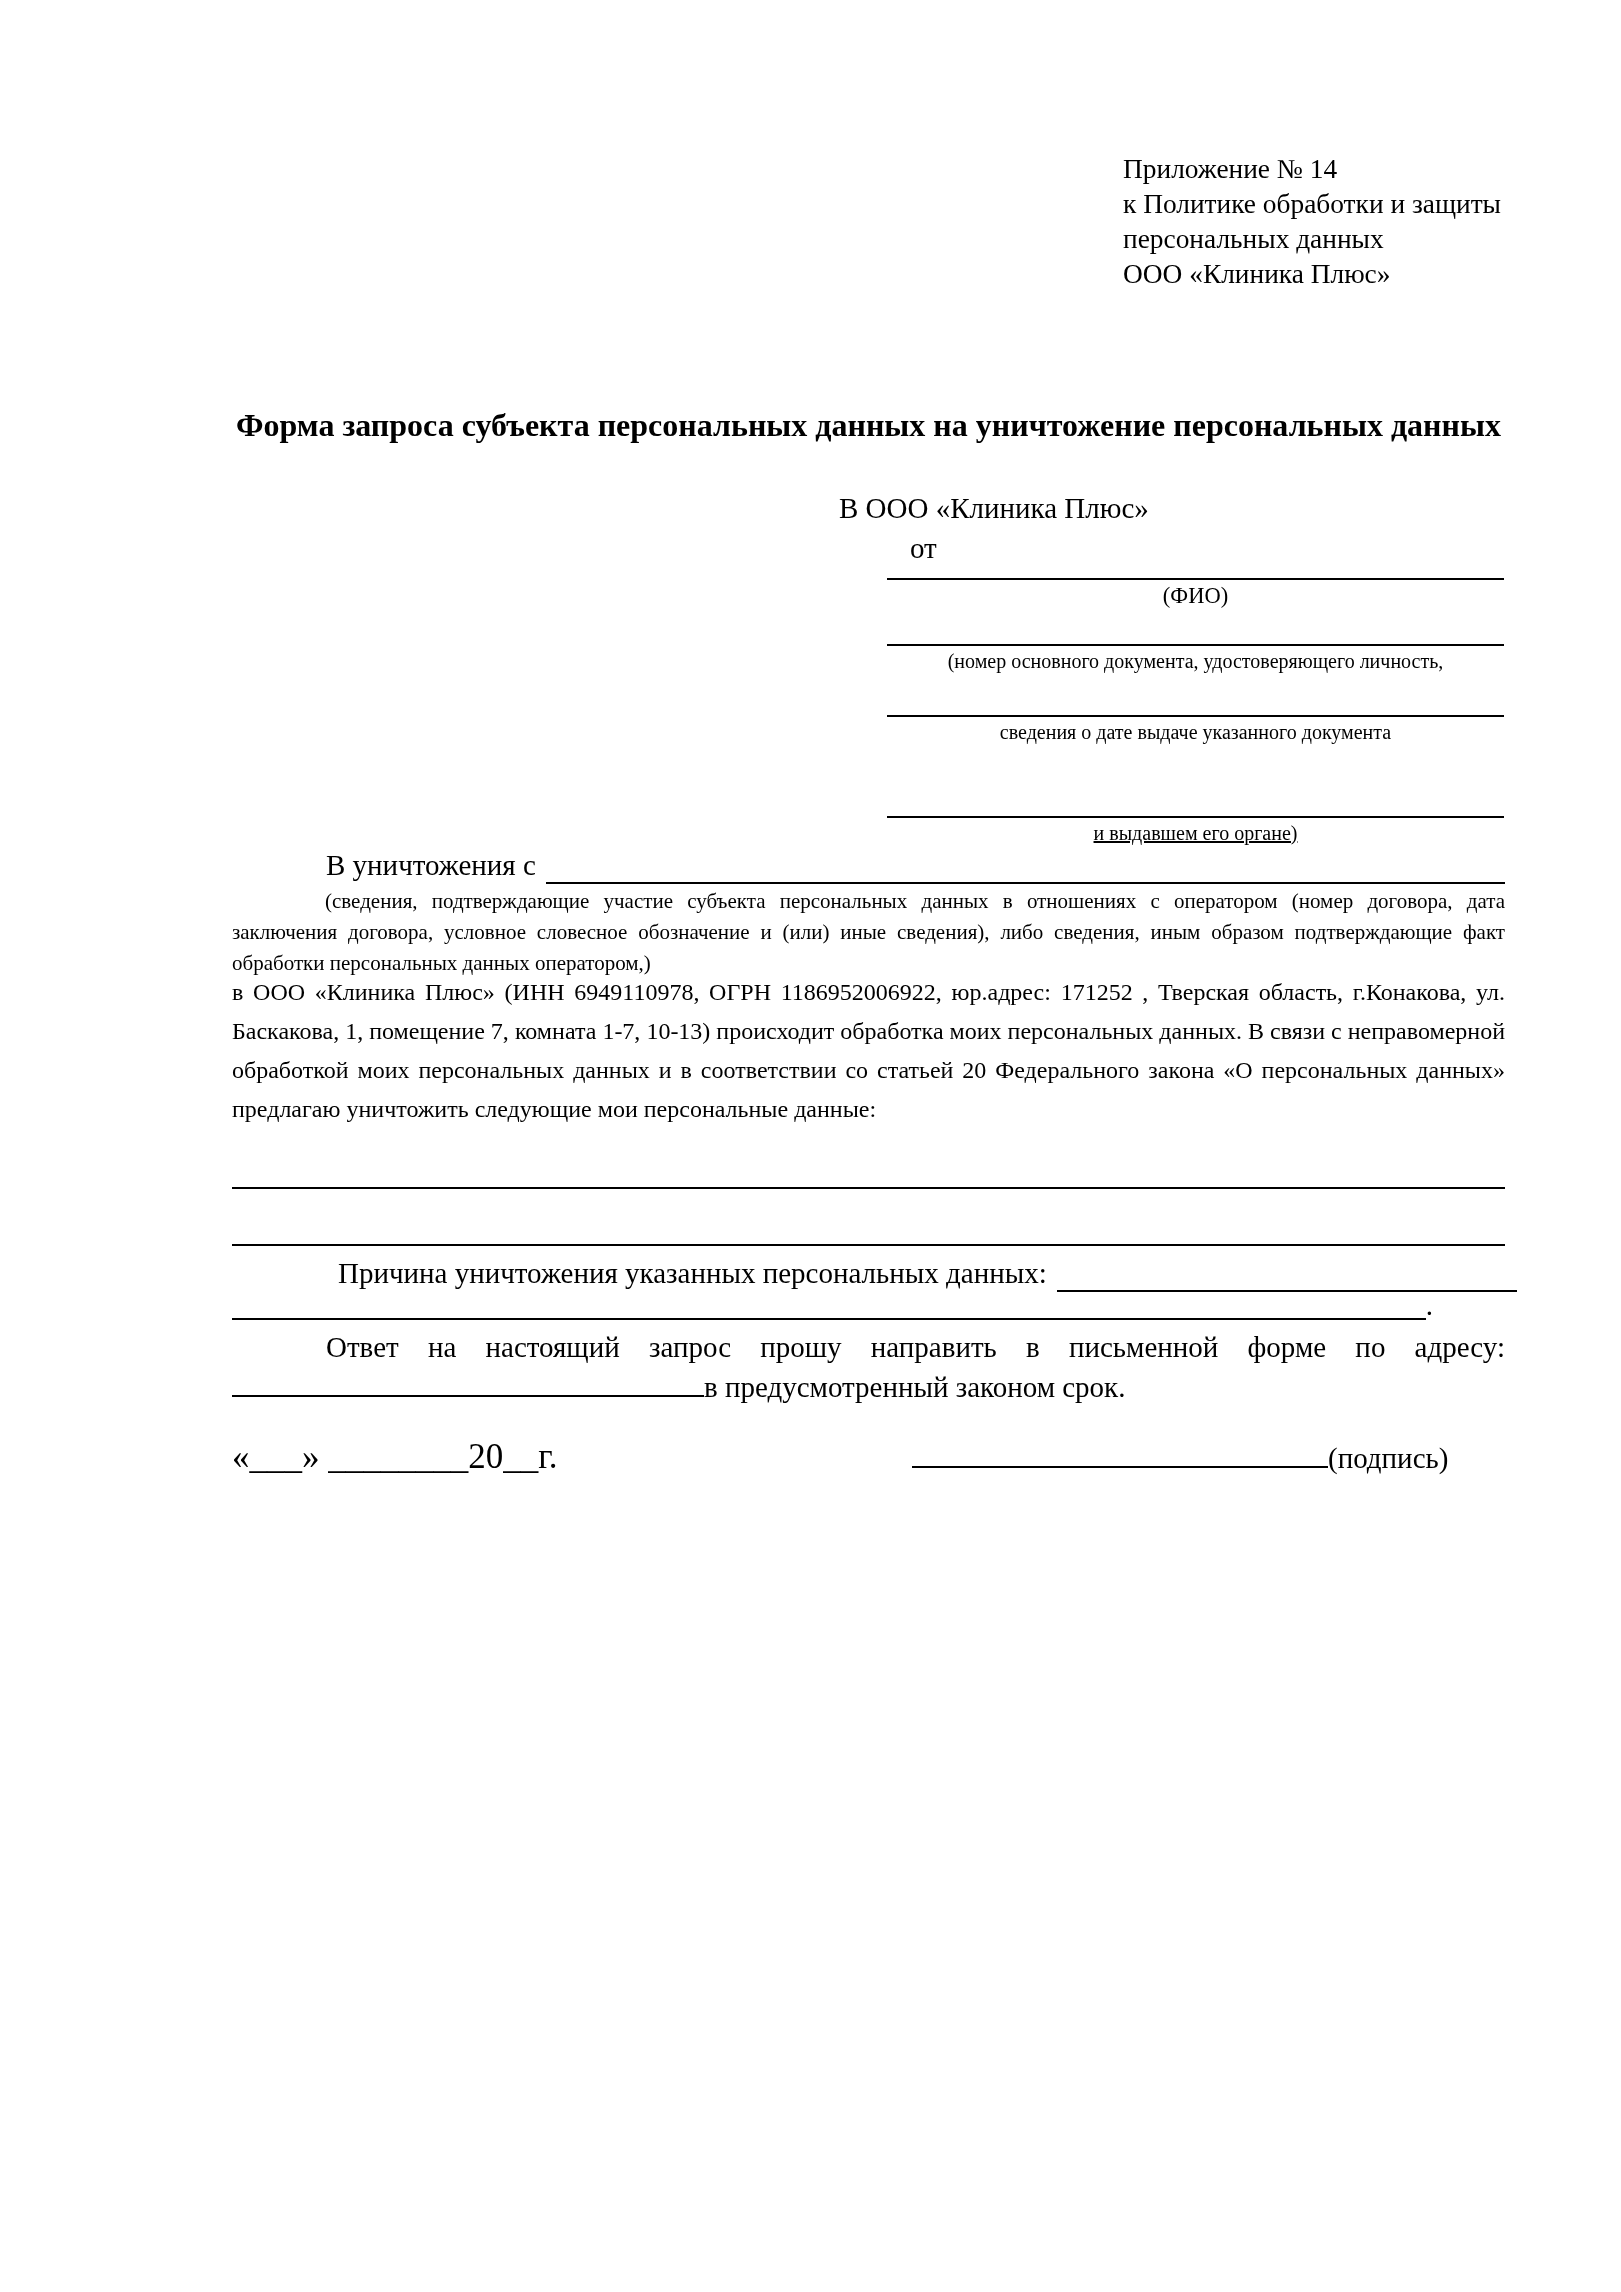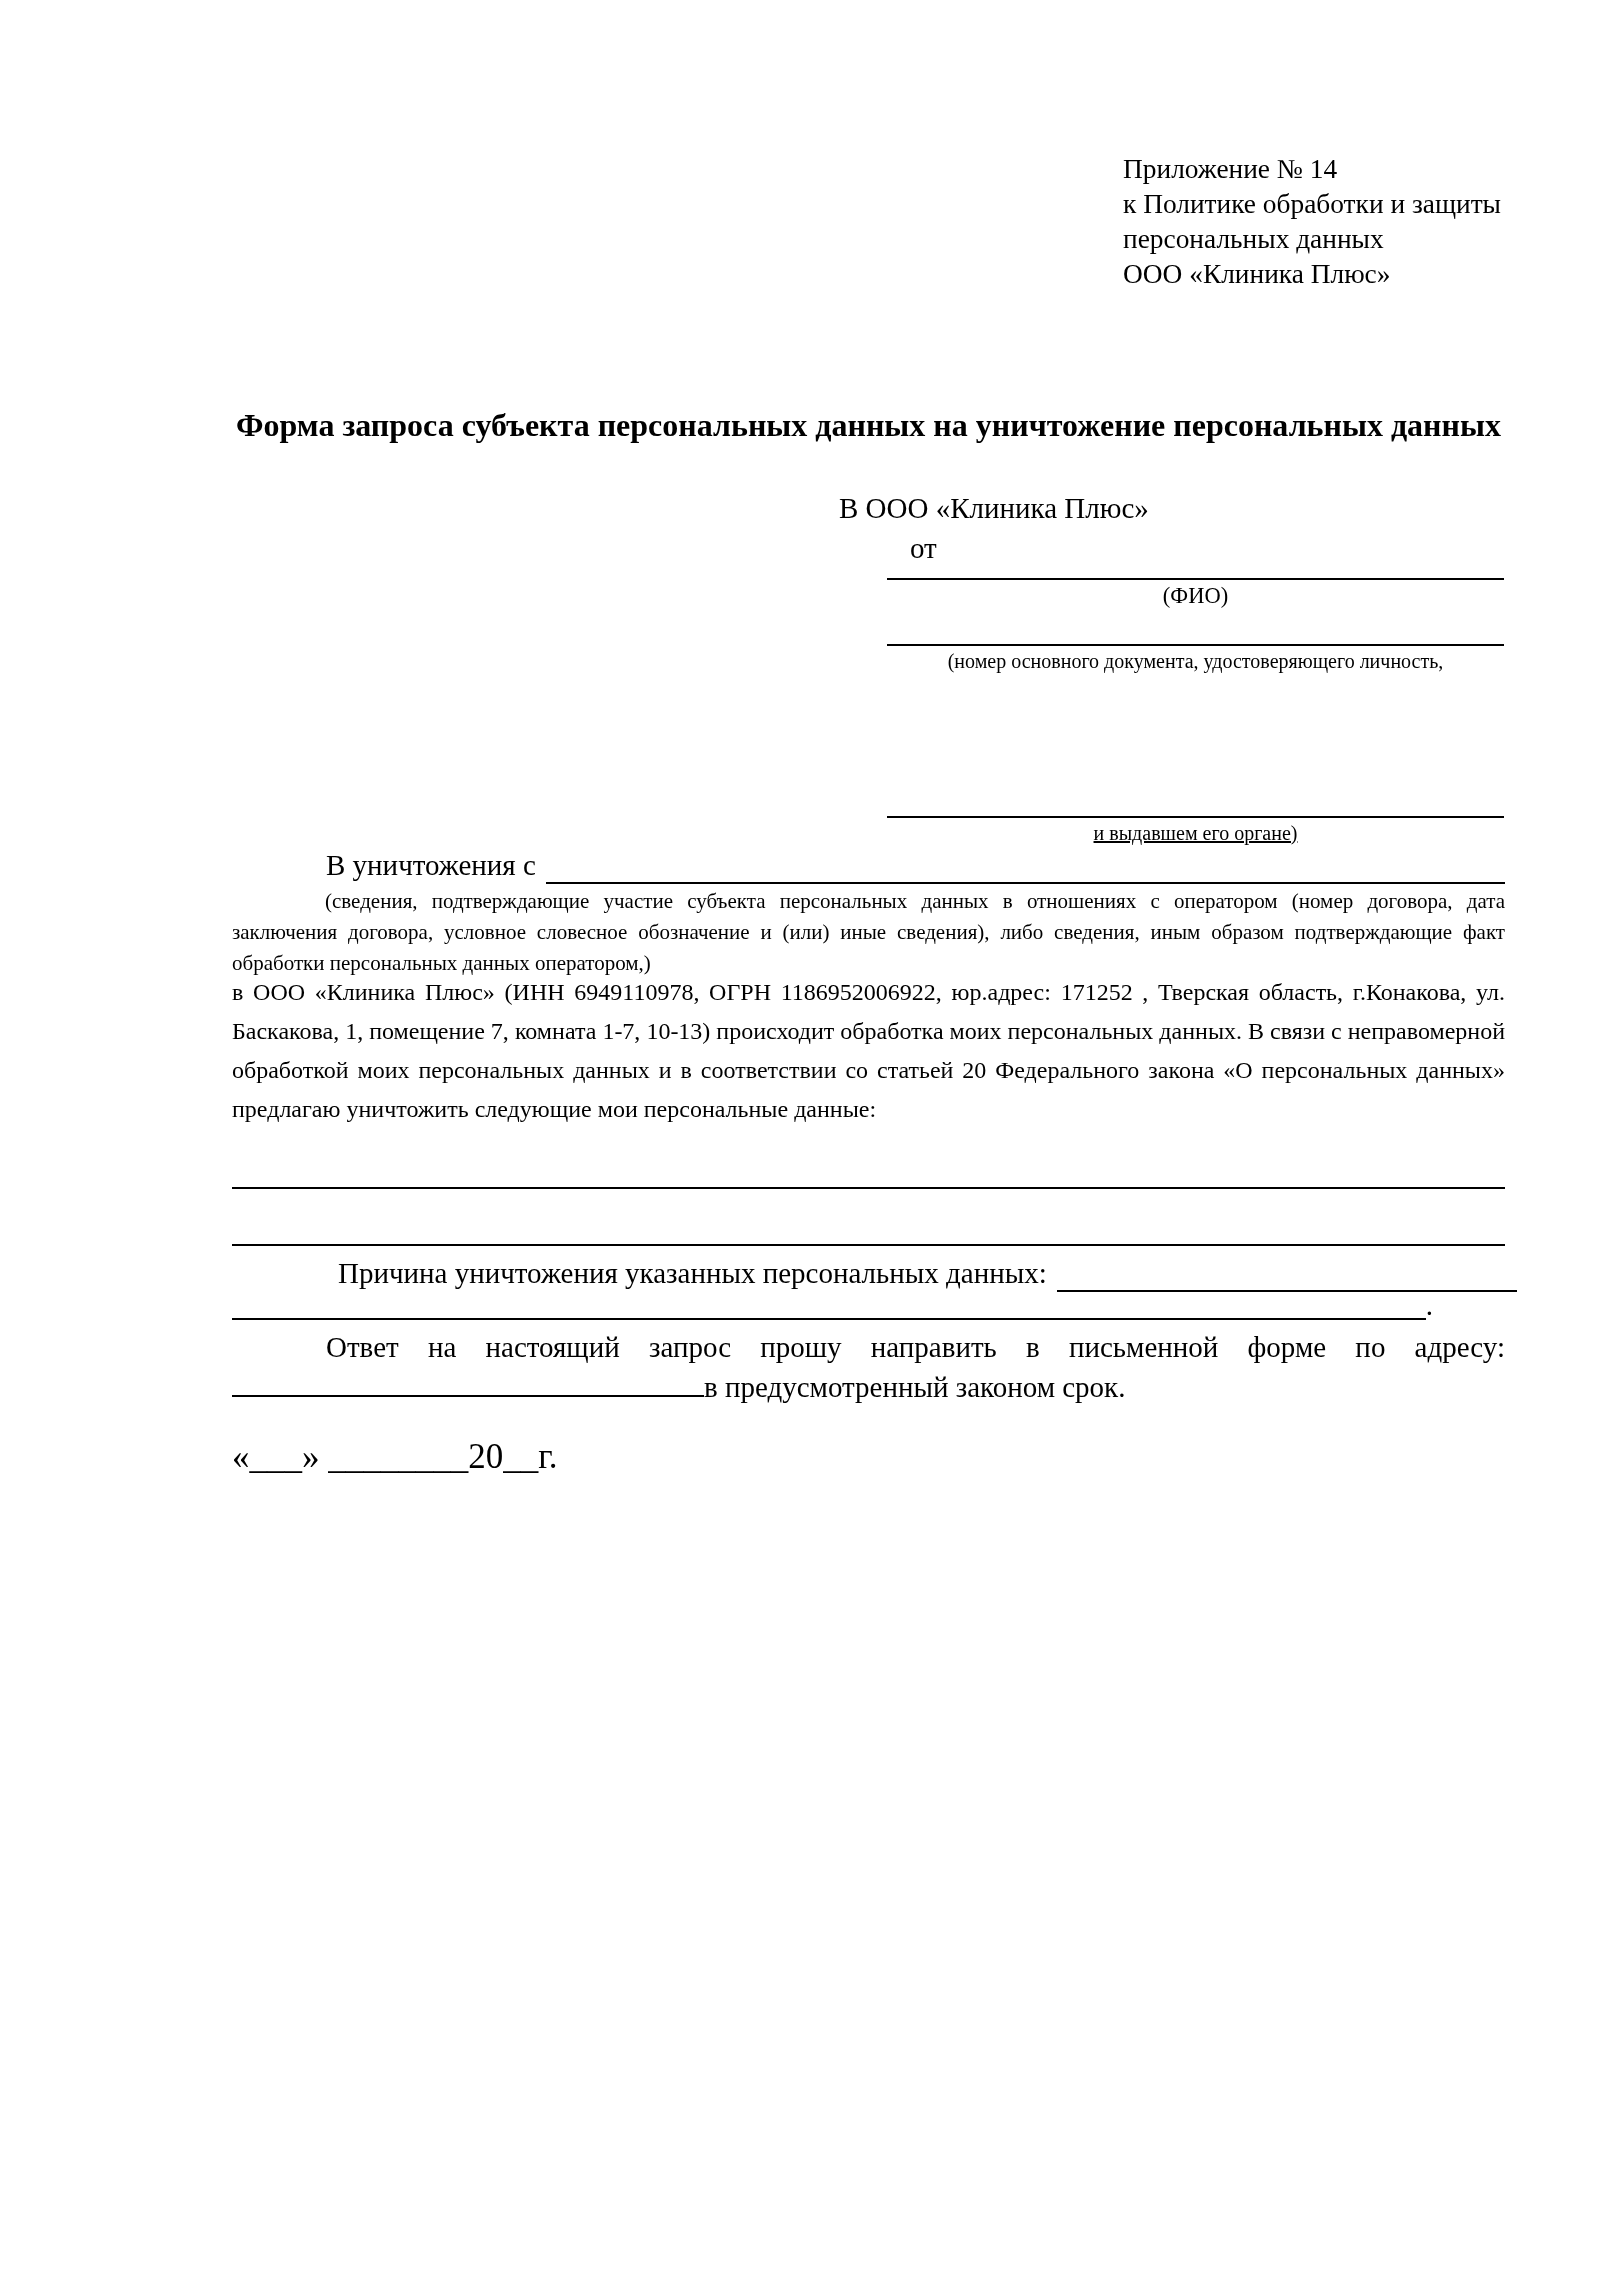--- a/index.html
+++ b/index.html
@@ -204,20 +204,24 @@
   <div class="ffield" style="top: 578px;">
     <div class="fline"></div>
     <div class="flabel flabel-big">(ФИО)</div>
   </div>
 
   <div class="ffield" style="top: 644px;">
     <div class="fline"></div>
     <div class="flabel">(номер основного документа, удостоверяющего личность,</div>
   </div>
 
+  <div class="ffield" style="top: 715px;">
+    <div class="fline"></div>
+    <div class="flabel">сведения о дате выдаче указанного документа</div>
+  </div>
 
   <div class="ffield" style="top: 816px; text-decoration: underline;">
     <div class="fline"></div>
     <div class="flabel">и выдавшем его органе)</div>
   </div>
 
   <div class="accordance">
     <span class="lead">В уничтожения с</span>
     <span class="fill-line"></span>
   </div>
@@ -240,15 +244,18 @@
   </div>
 
   <div class="response-row">Ответ на настоящий запрос прошу направить в письменной форме по адресу:</div>
 
   <div class="address-row">
     <span class="uline-address"></span><span>в предусмотренный законом срок.</span>
   </div>
 
   <div class="date-line">«___» ________20__г.</div>
 
+  <div class="signature-group">
+    <span class="uline-signature"></span><span>(подпись)</span>
+  </div>
 
 </div>
 
 
 </body></html>

